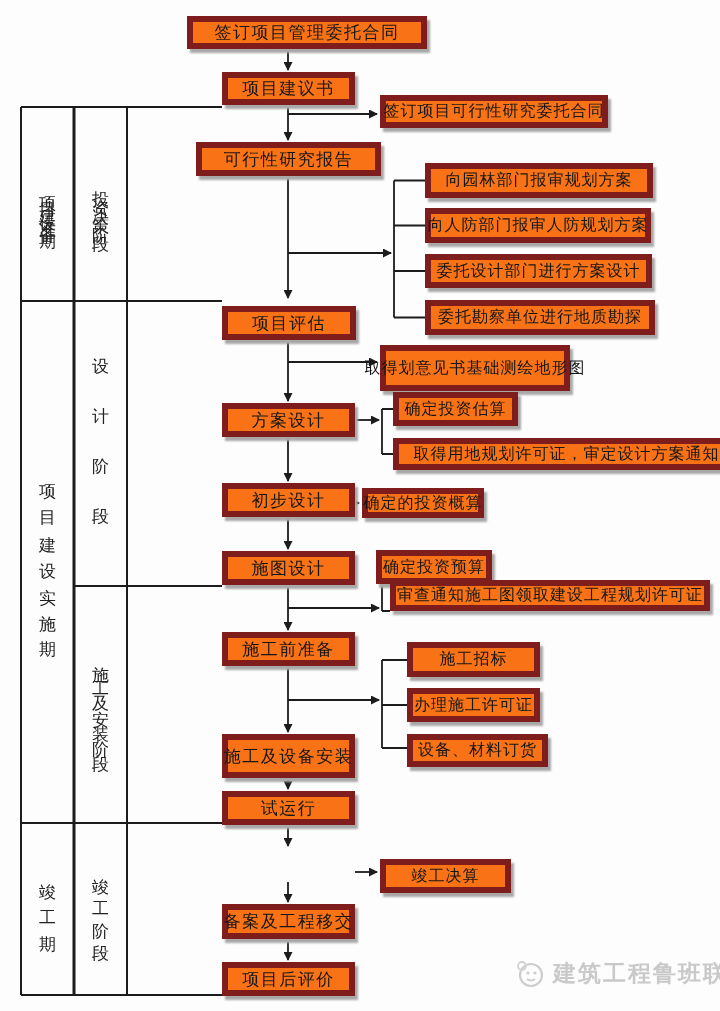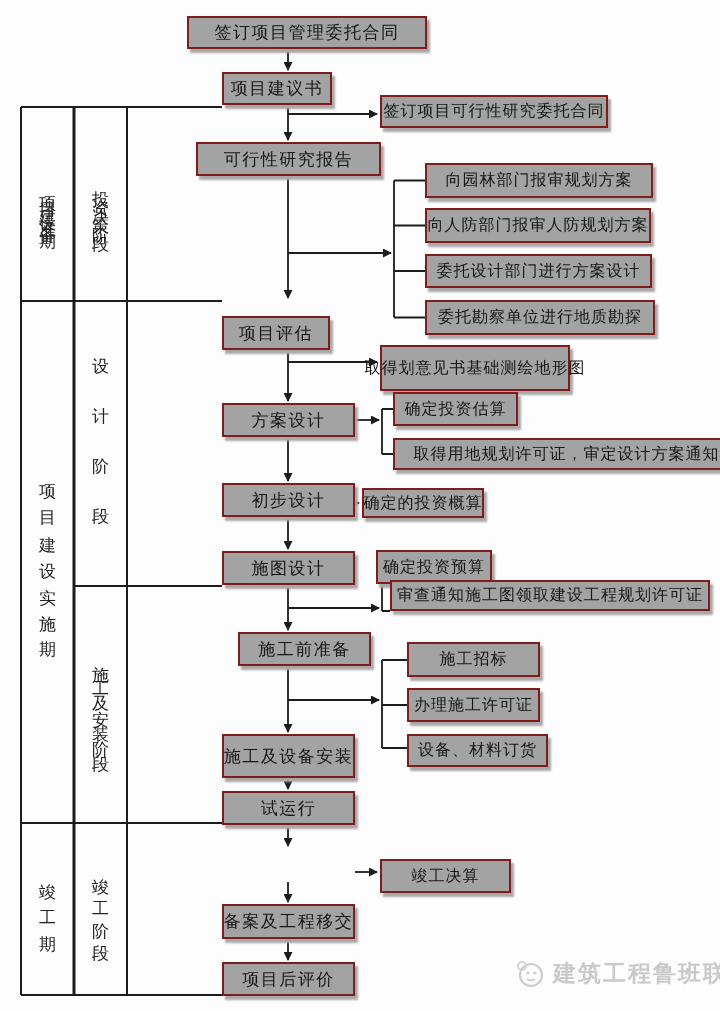--- a/index.html
+++ b/index.html
@@ -1,33 +1,33 @@
 <!DOCTYPE html>
 <html><head>
 <meta charset="utf-8">
 <style>
   html,body{margin:0;padding:0;background:#ffffff;}
   #stage{position:relative;width:720px;height:1011px;background:#fdfdfd;overflow:hidden;
          font-family:"Liberation Serif","DejaVu Serif",serif;}
   svg.lines{position:absolute;left:0;top:0;width:720px;height:1011px;}
 
   
-  .node{position:absolute;background:#a3a3a3;border:2px solid #7f1d1d;
+  .node{position:absolute;background:#f97316;border:6px solid #7f1d1d;
         box-shadow:3px 4px 2px #a8a8a8;display:flex;align-items:center;justify-content:center;
         color:#161616;white-space:nowrap;box-sizing:border-box;}
   .m{font-size:17px;letter-spacing:1.5px;}
   .s{font-size:16px;letter-spacing:1px;text-align:right;}
   .b1{left:187px;top:16px;width:240px;height:33px}
-  .b2{left:222px;top:72px;width:110px;height:33px}
+  .b2{left:222px;top:72px;width:133px;height:33px}
   .b3{left:196px;top:142px;width:185px;height:34px}
-  .b4{left:222px;top:316px;width:108px;height:34px}
+  .b4{left:222px;top:306px;width:134px;height:34px}
   .b5{left:222px;top:403px;width:133px;height:34px}
   .b6{left:222px;top:483px;width:133px;height:34px}
   .b7{left:222px;top:551px;width:133px;height:34px}
-  .b8{left:238px;top:632px;width:133px;height:34px}
+  .b8{left:222px;top:632px;width:133px;height:34px}
   .b9{left:222px;top:734px;width:133px;height:44px}
   .b10{left:222px;top:791px;width:133px;height:34px}
   .b11{left:222px;top:848px;width:133px;height:34px}
   .b12{left:222px;top:904px;width:133px;height:35px}
   .b13{left:222px;top:962px;width:133px;height:34px}
   .r1{left:380px;top:95px;width:228px;height:33px}
   .r2{left:425px;top:163px;width:228px;height:35px}
   .r3{left:425px;top:208px;width:226px;height:35px}
   .r4{left:425px;top:254px;width:227px;height:34px}
   .r5{left:425px;top:300px;width:230px;height:35px}

